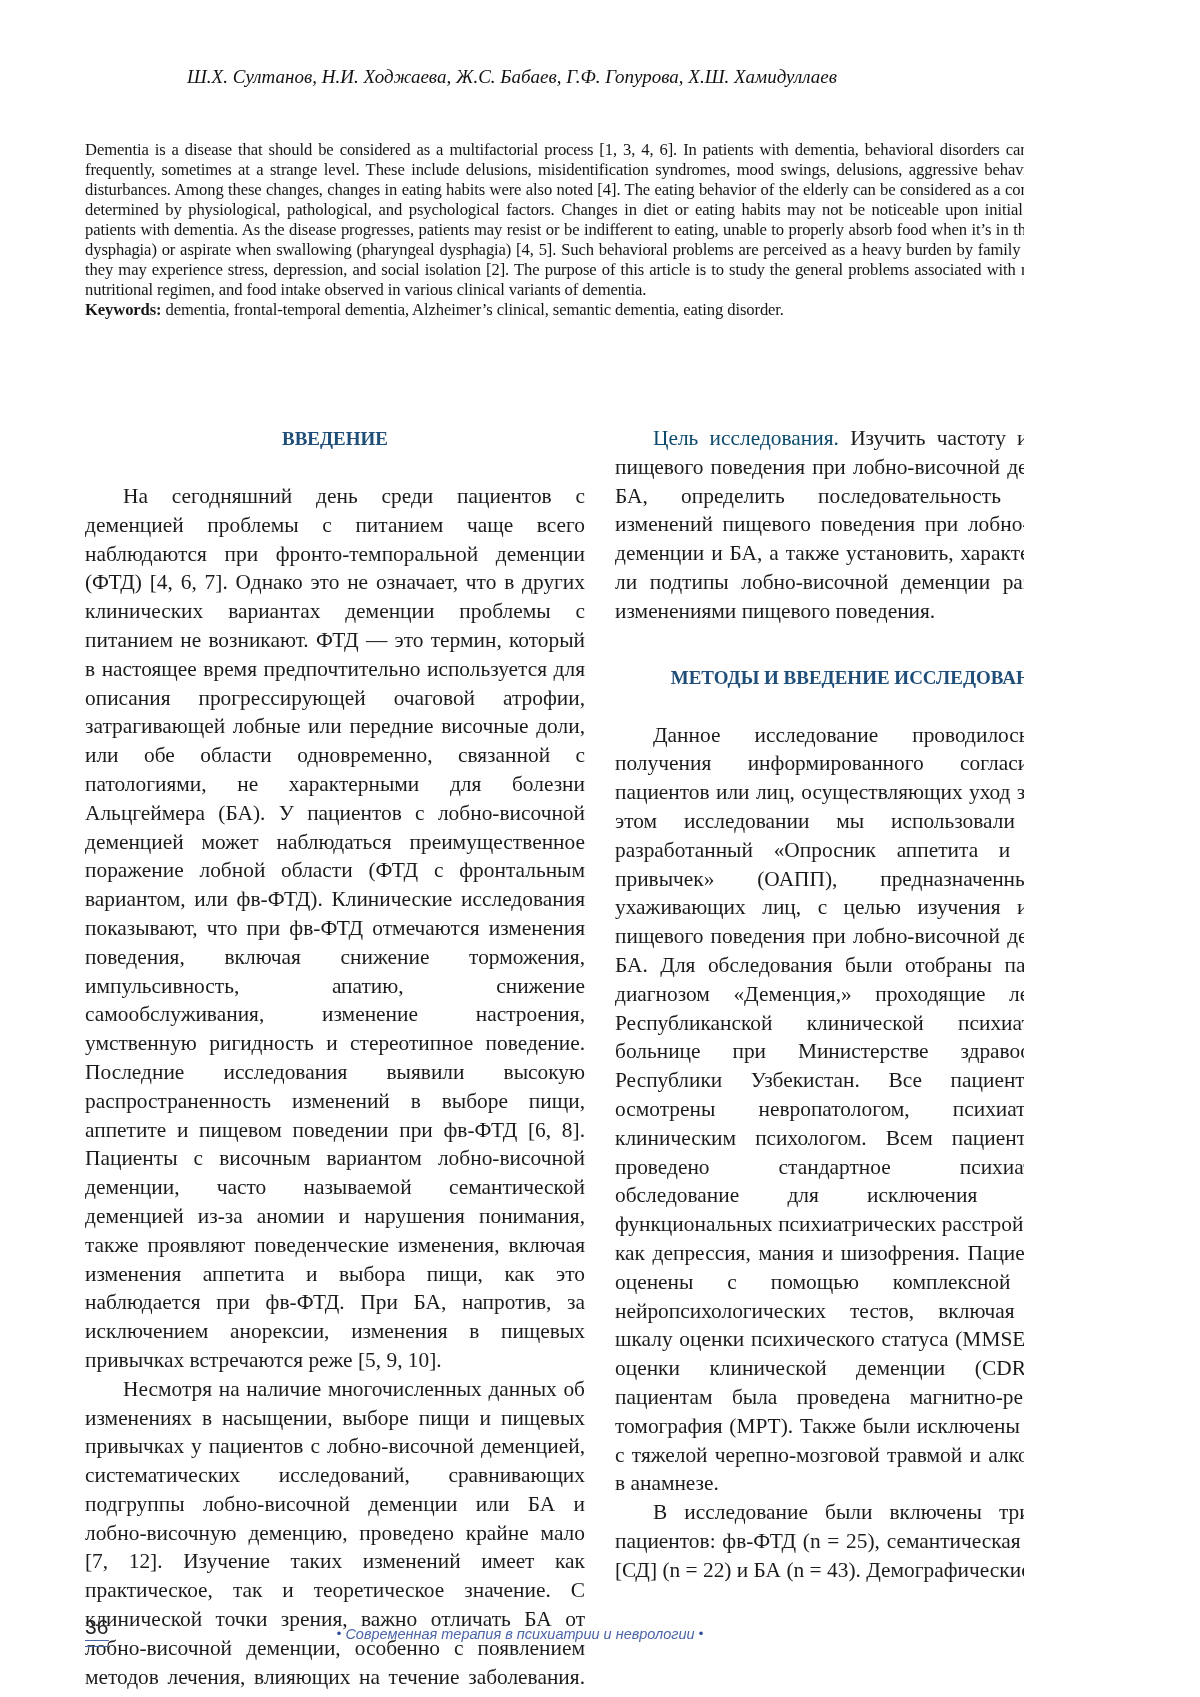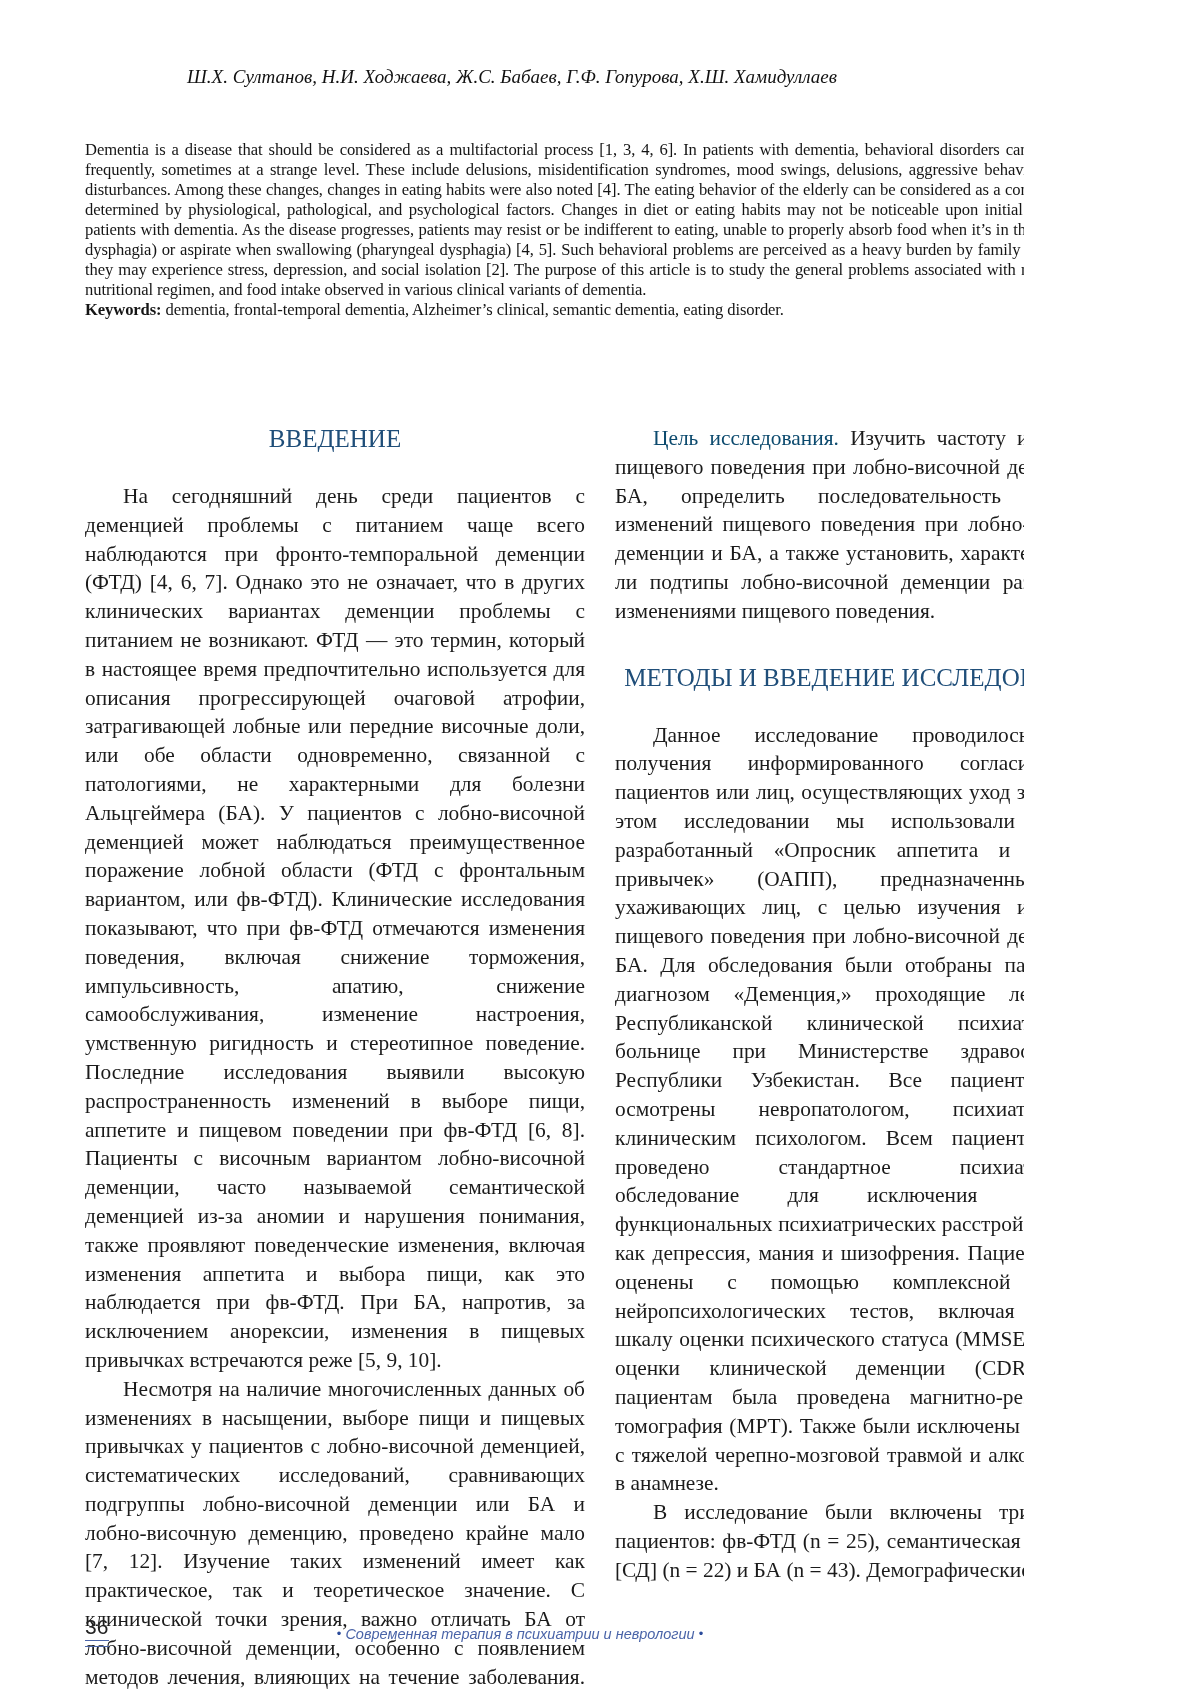--- a/index.html
+++ b/index.html
@@ -18,21 +18,21 @@
   }
   .abstract p { margin:0; }
   .kw-label { font-weight:bold; }
   .columns { position:absolute; top:424px; left:85px; width:1030px; }
   .col { position:absolute; top:0; width:500px; font-size:21.4px; line-height:28.8px; text-align:justify; }
   .col-left  { left:0; }
   .col-right { left:530px; }
   .col p { margin:0; text-indent:38px; }
   p.no-indent { text-indent:0; }
   .section-heading {
-    font-size:25px; font-weight:normal; color:#1F4E79;
+    font-size:19px; font-weight:bold; color:#1F4E79;
     text-align:center; margin:0 0 29px 0; text-indent:0; line-height:28px;
   }
   .heading-intro { margin-top:1px; }
   .heading-methods { margin-top:38px; margin-bottom:29px; }
   .goal-lead { color:#0c4a6e; font-weight:normal; }
   .footer-pagenum {
     position:absolute; left:85px; top:1615px; font-size:21px; color:#222;
     font-family:"Liberation Sans", sans-serif; 
   }
   .pagenum-rule {

